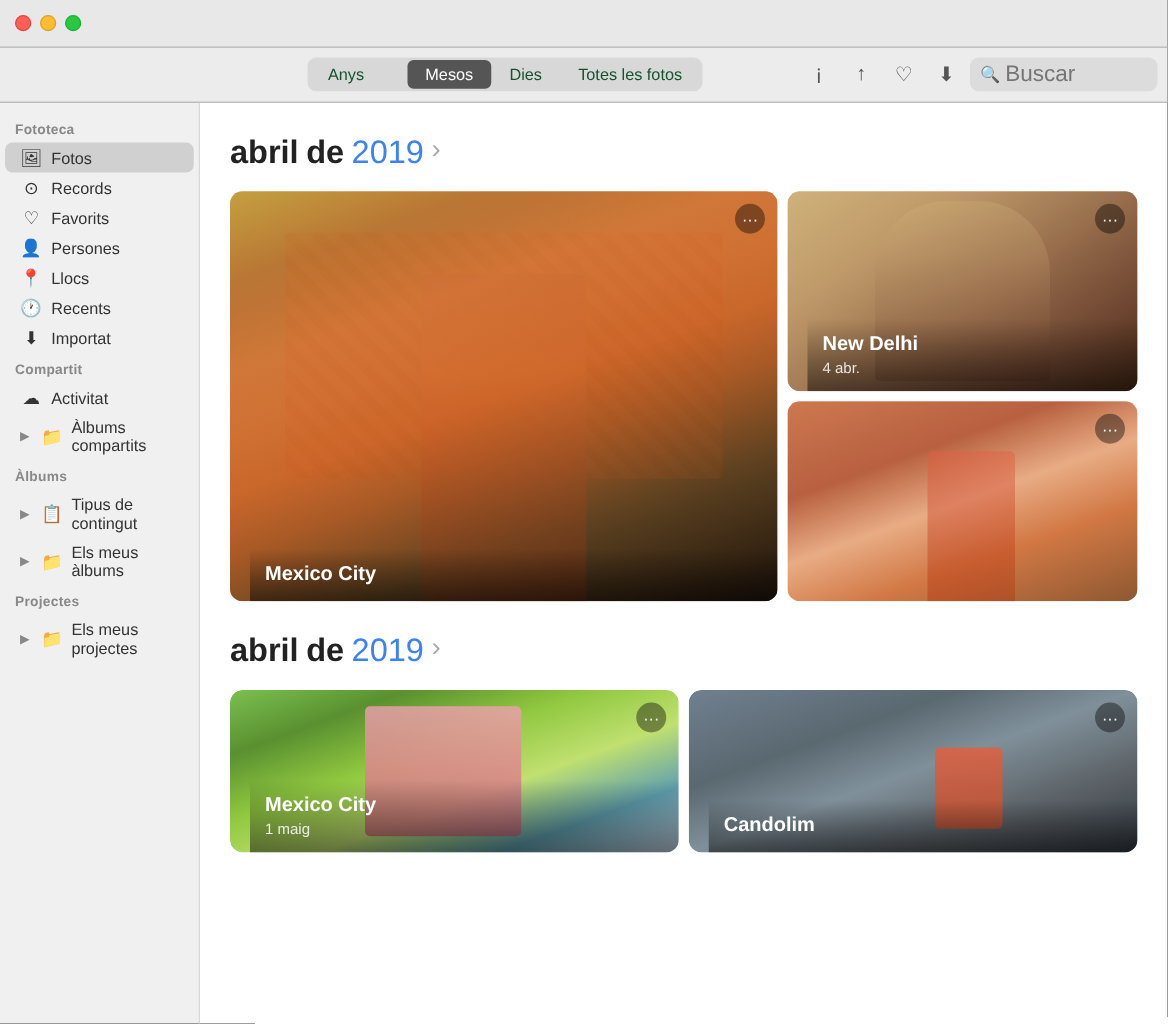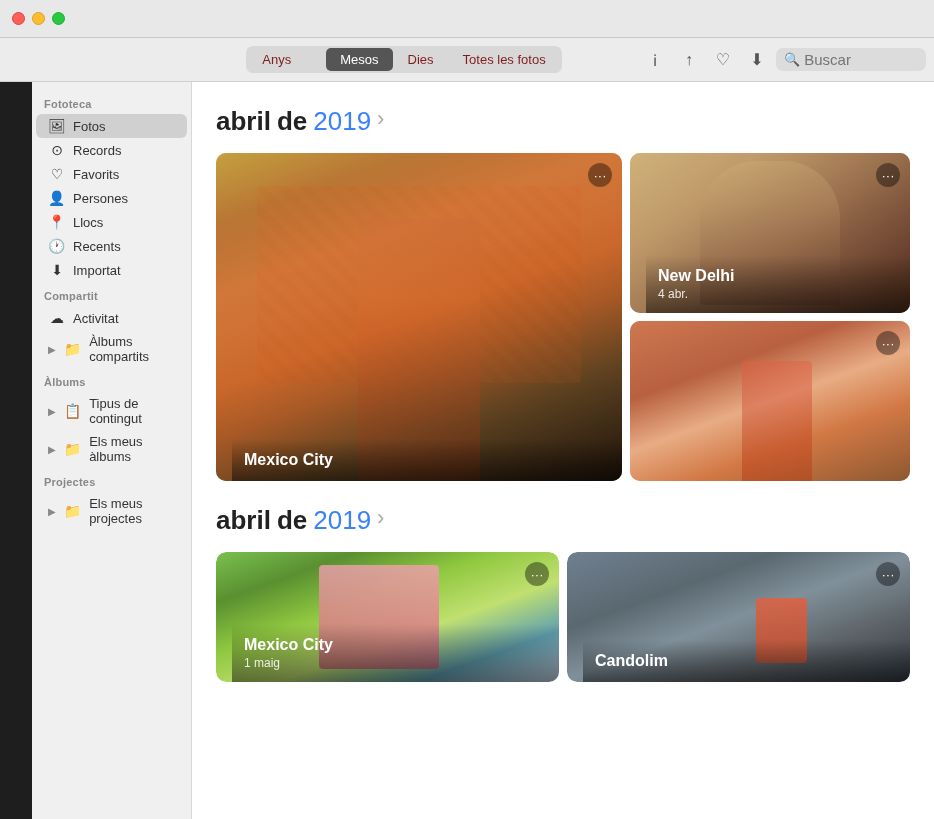--- a/index.html
+++ b/index.html
@@ -59,21 +59,21 @@
       gap: 1px;
     }
     .tab-btn {
       padding: 4px 14px;
       border-radius: 5px;
       font-size: 13px;
       font-weight: 500;
       cursor: pointer;
       border: none;
       background: transparent;
-      color: #7f1d1d;
+      color: #14532d;
     }
     .tab-btn.active {
       background: #555;
       color: #fff;
       margin-left: 20px;
     }
     .toolbar-icon-btn {
       width: 30px;
       height: 30px;
       border-radius: 6px;
@@ -91,33 +91,32 @@
       align-items: center;
       background: #dcdcdc;
       border-radius: 7px;
       padding: 3px 8px;
       gap: 4px;
       width: 150px;
     }
     .search-box input {
       border: none;
       background: transparent;
-      font-size: 15px;
+      font-size: 18px;
       color: #555;
       outline: none;
       width: 100%;
     }
     .search-icon-char { color: #888; font-size: 13px; }
 
     
     .main-layout {
       display: flex;
       flex: 1;
       overflow: hidden;
-      padding-left: 32px;
     }
 
     
     .sidebar {
       width: 160px;
       background: #f0f0f0;
       border-right: 1px solid #d8d8d8;
       padding: 8px 0;
       flex-shrink: 0;
       overflow-y: auto;

